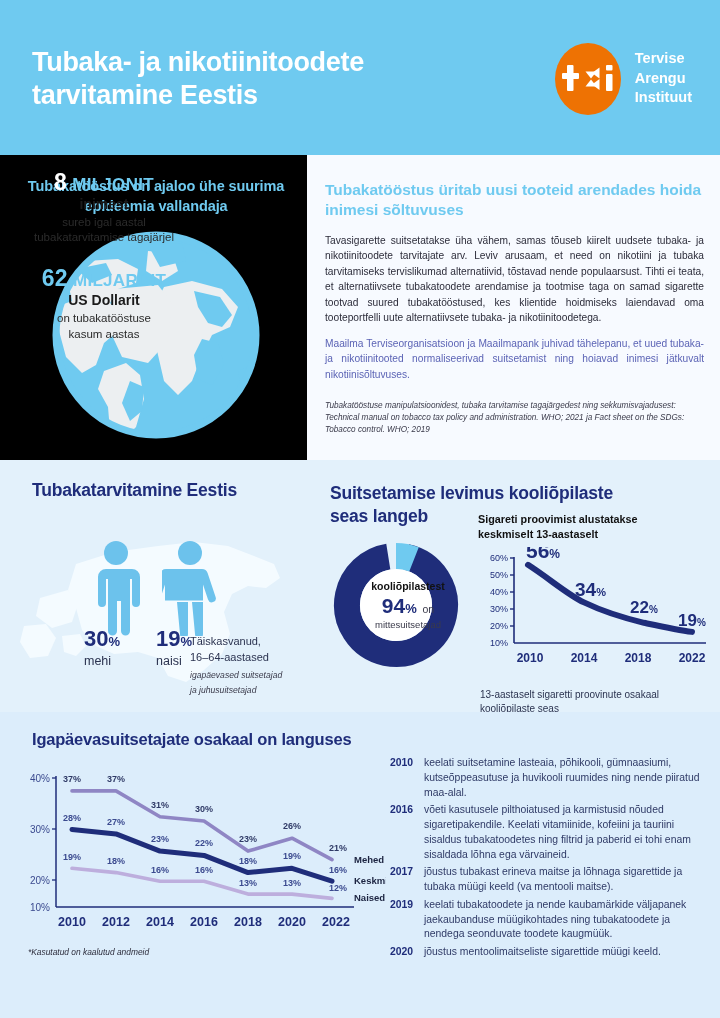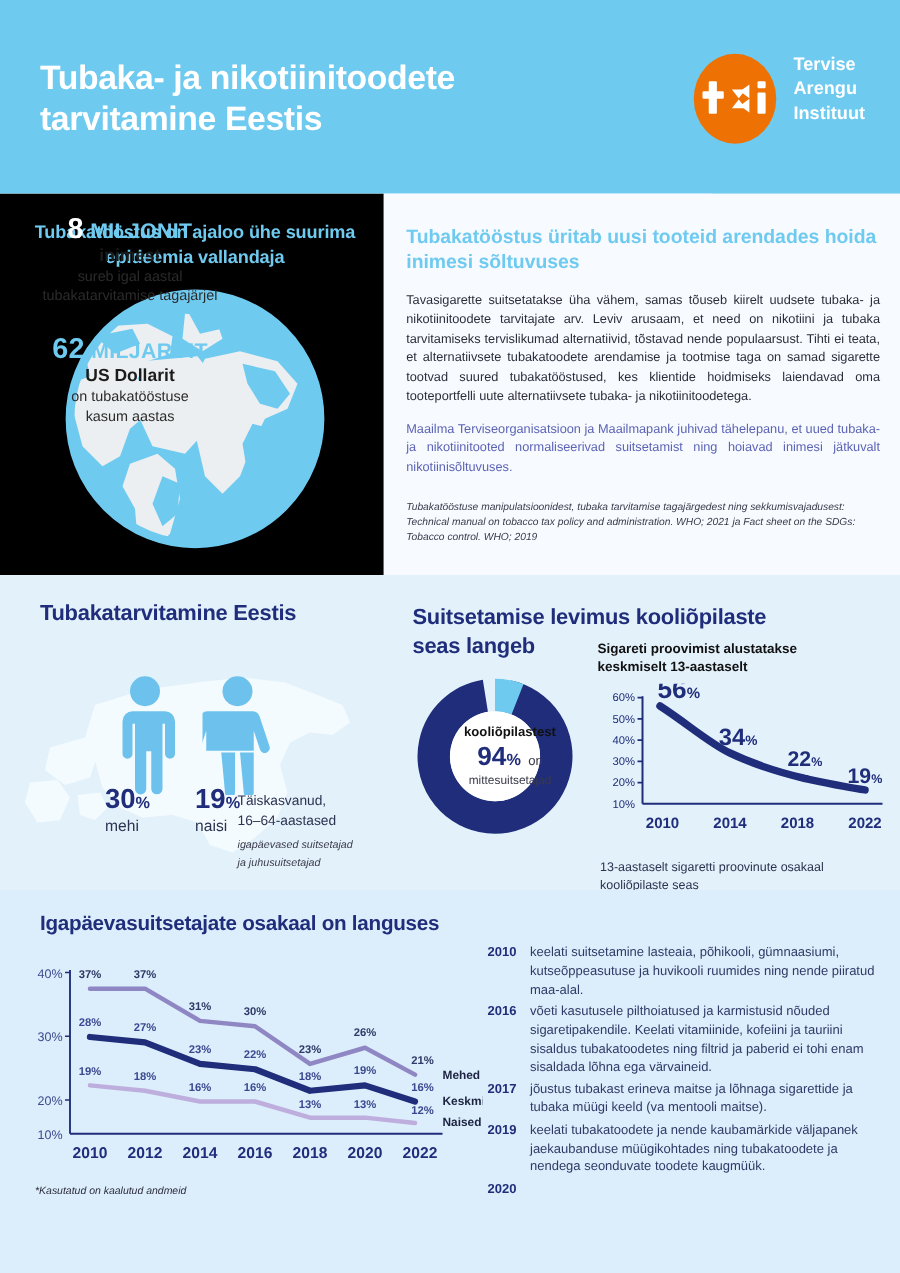--- a/index.html
+++ b/index.html
@@ -15,21 +15,21 @@
   .header {
     position: absolute; left: 0; top: 0; width: 720px; height: 155px;
     background: #6fcaf0;
     display: flex; align-items: center; justify-content: space-between;
     padding: 2px 28px 0 32px;
   }
   .header-title {
     color: #ffffff; font-size: 27px; font-weight: 700; line-height: 1.22;
     letter-spacing: -0.3px; max-width: 470px;
   }
-  .logo-block { display: flex; align-items: flex-start; gap: 14px; }
+  .logo-block { display: flex; align-items: center; gap: 14px; }
   .logo-mark {
     width: 66px; height: 72px; border-radius: 50%;
     background: #ee7203; position: relative; flex: none;
   }
   .logo-mark svg { position:absolute; left:0; top:0; }
   .logo-text {
     color:#ffffff; font-size: 14.5px; font-weight: 700; line-height: 1.35;
   }
 
   
@@ -474,18 +474,19 @@
       <div class="tl-item">
         <div class="tl-year">2017</div>
         <div class="tl-text">jõustus tubakast erineva maitse ja lõhnaga sigarettide ja tubaka müügi keeld (va mentooli maitse).</div>
       </div>
       <div class="tl-item">
         <div class="tl-year">2019</div>
         <div class="tl-text">keelati tubakatoodete ja nende kaubamärkide väljapanek jaekaubanduse müügikohtades ning tubakatoodete ja nendega seonduvate toodete kaugmüük.</div>
       </div>
       <div class="tl-item">
         <div class="tl-year">2020</div>
+        <div class="tl-text">jõustus mentoolimaitseliste sigarettide müügi keeld.</div>
       </div>
     </div>
 
   </div>
 
 </div>
 
 </body></html>

